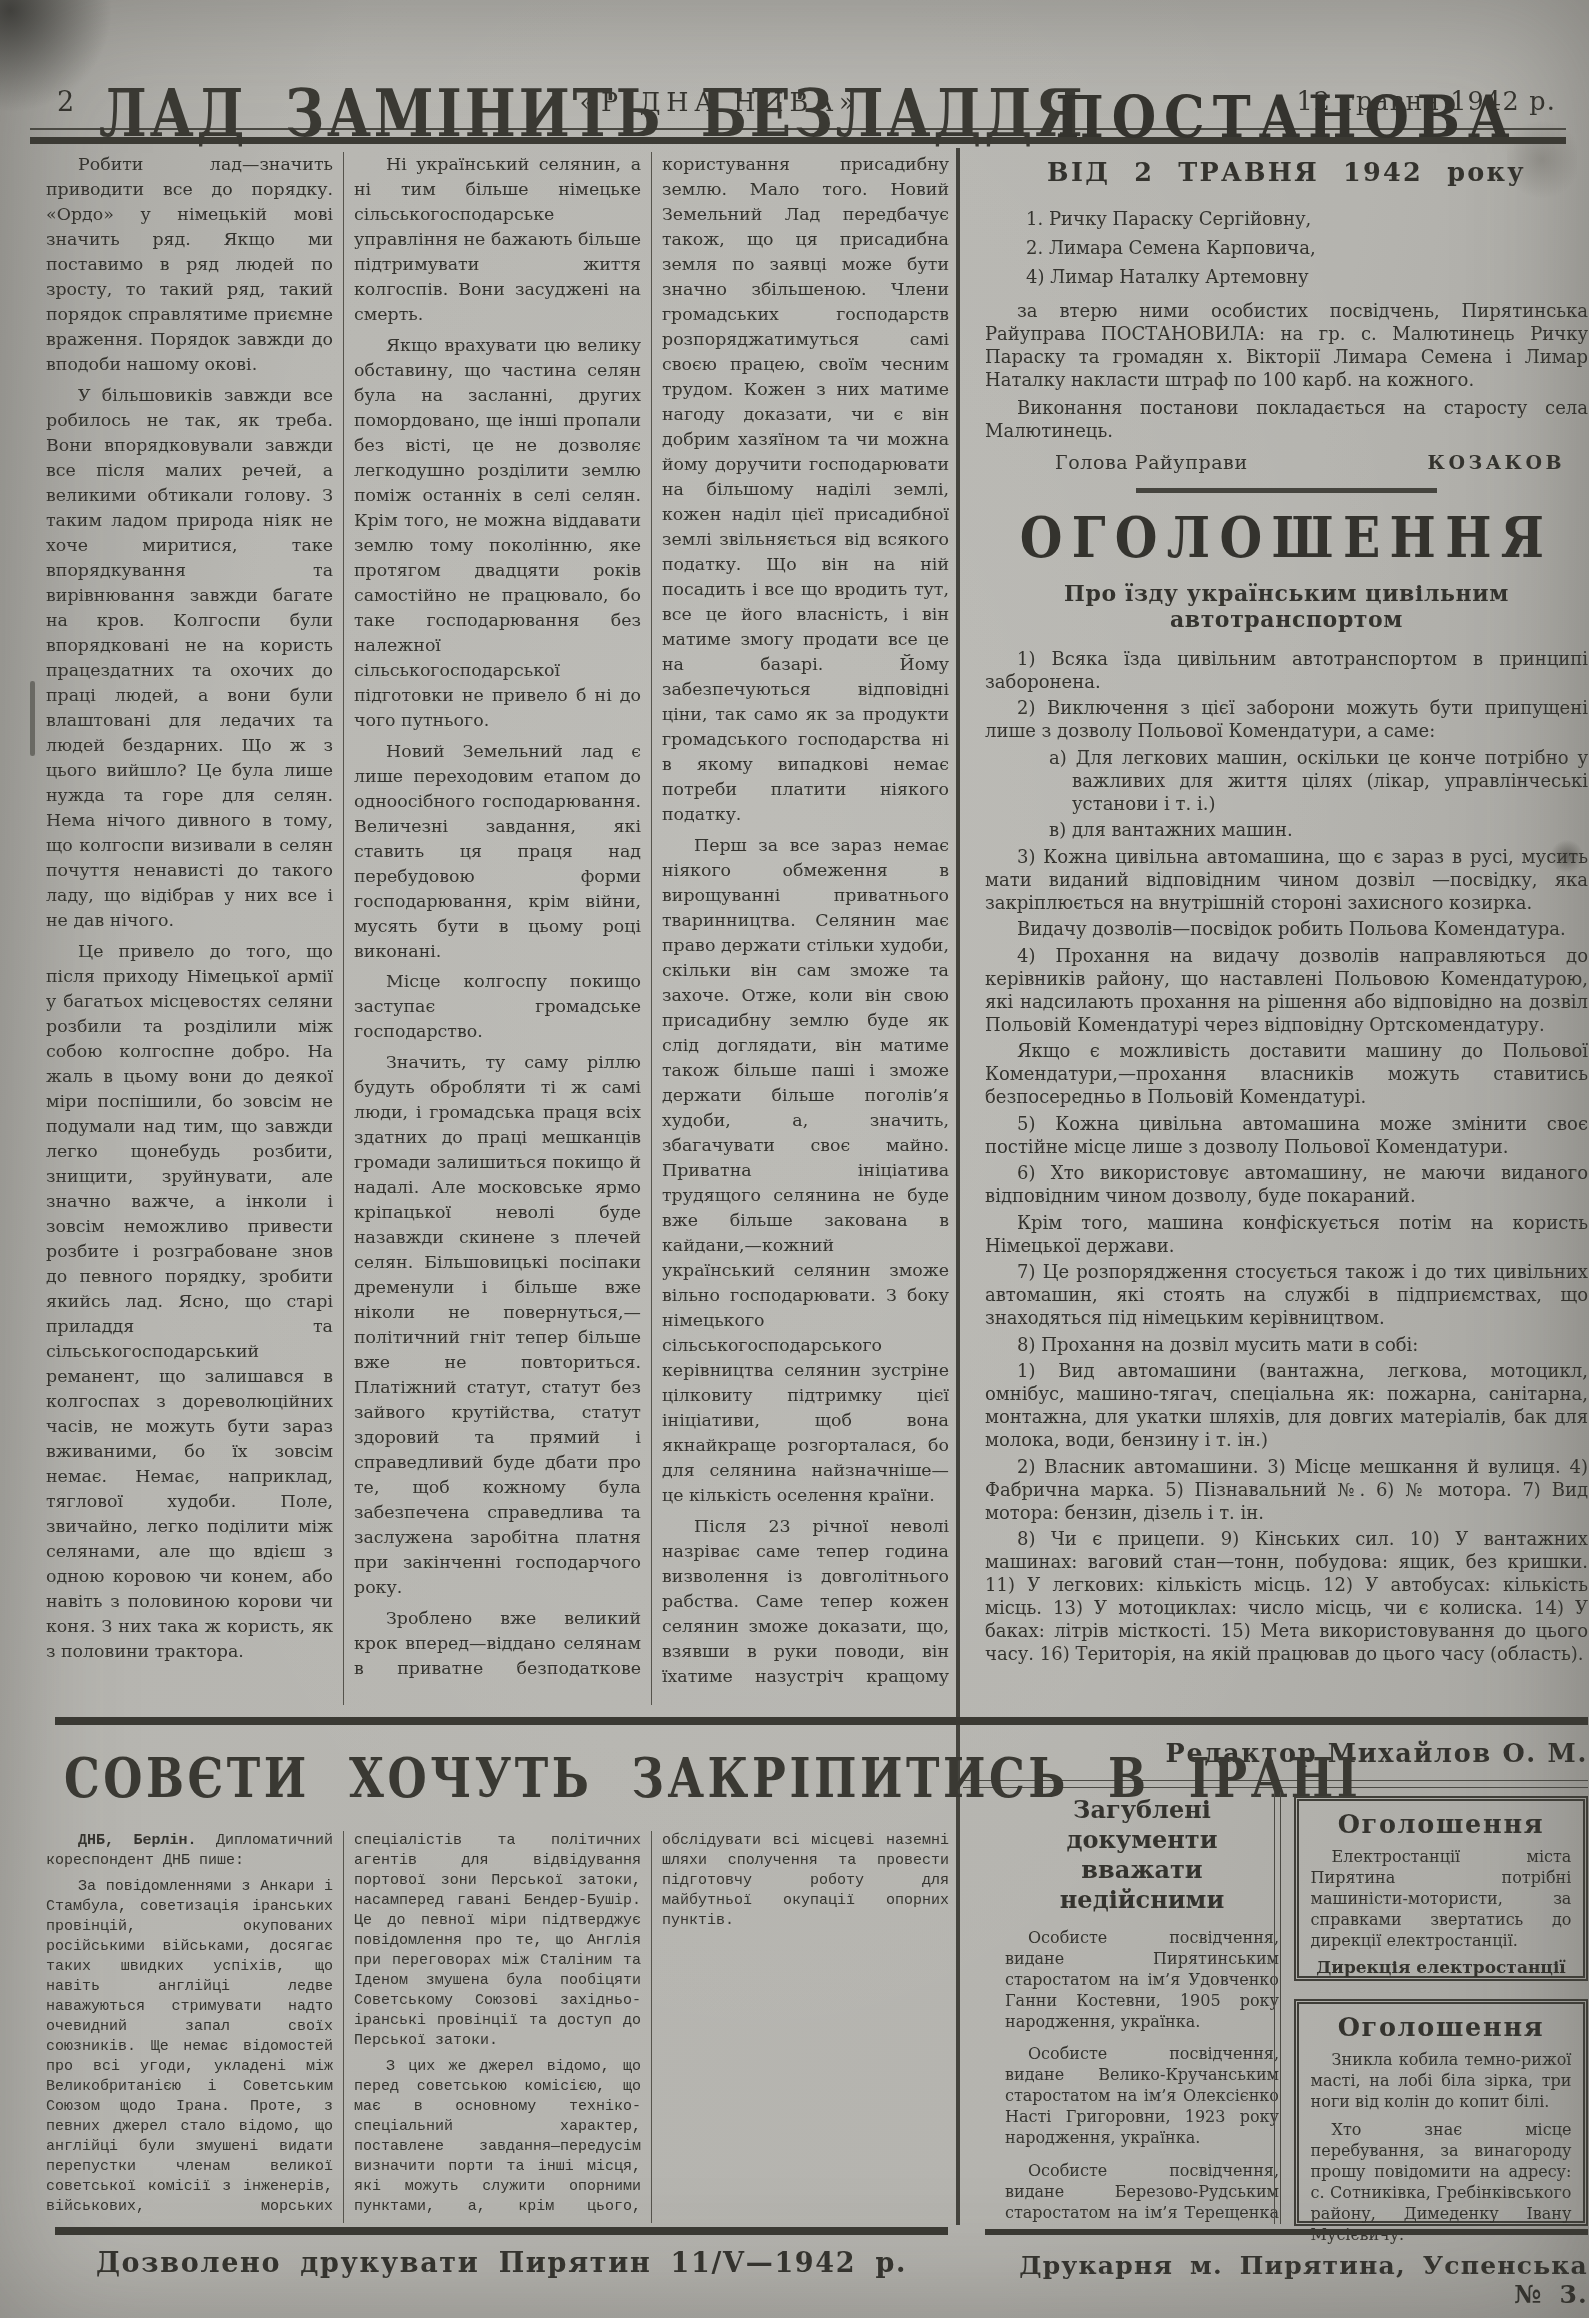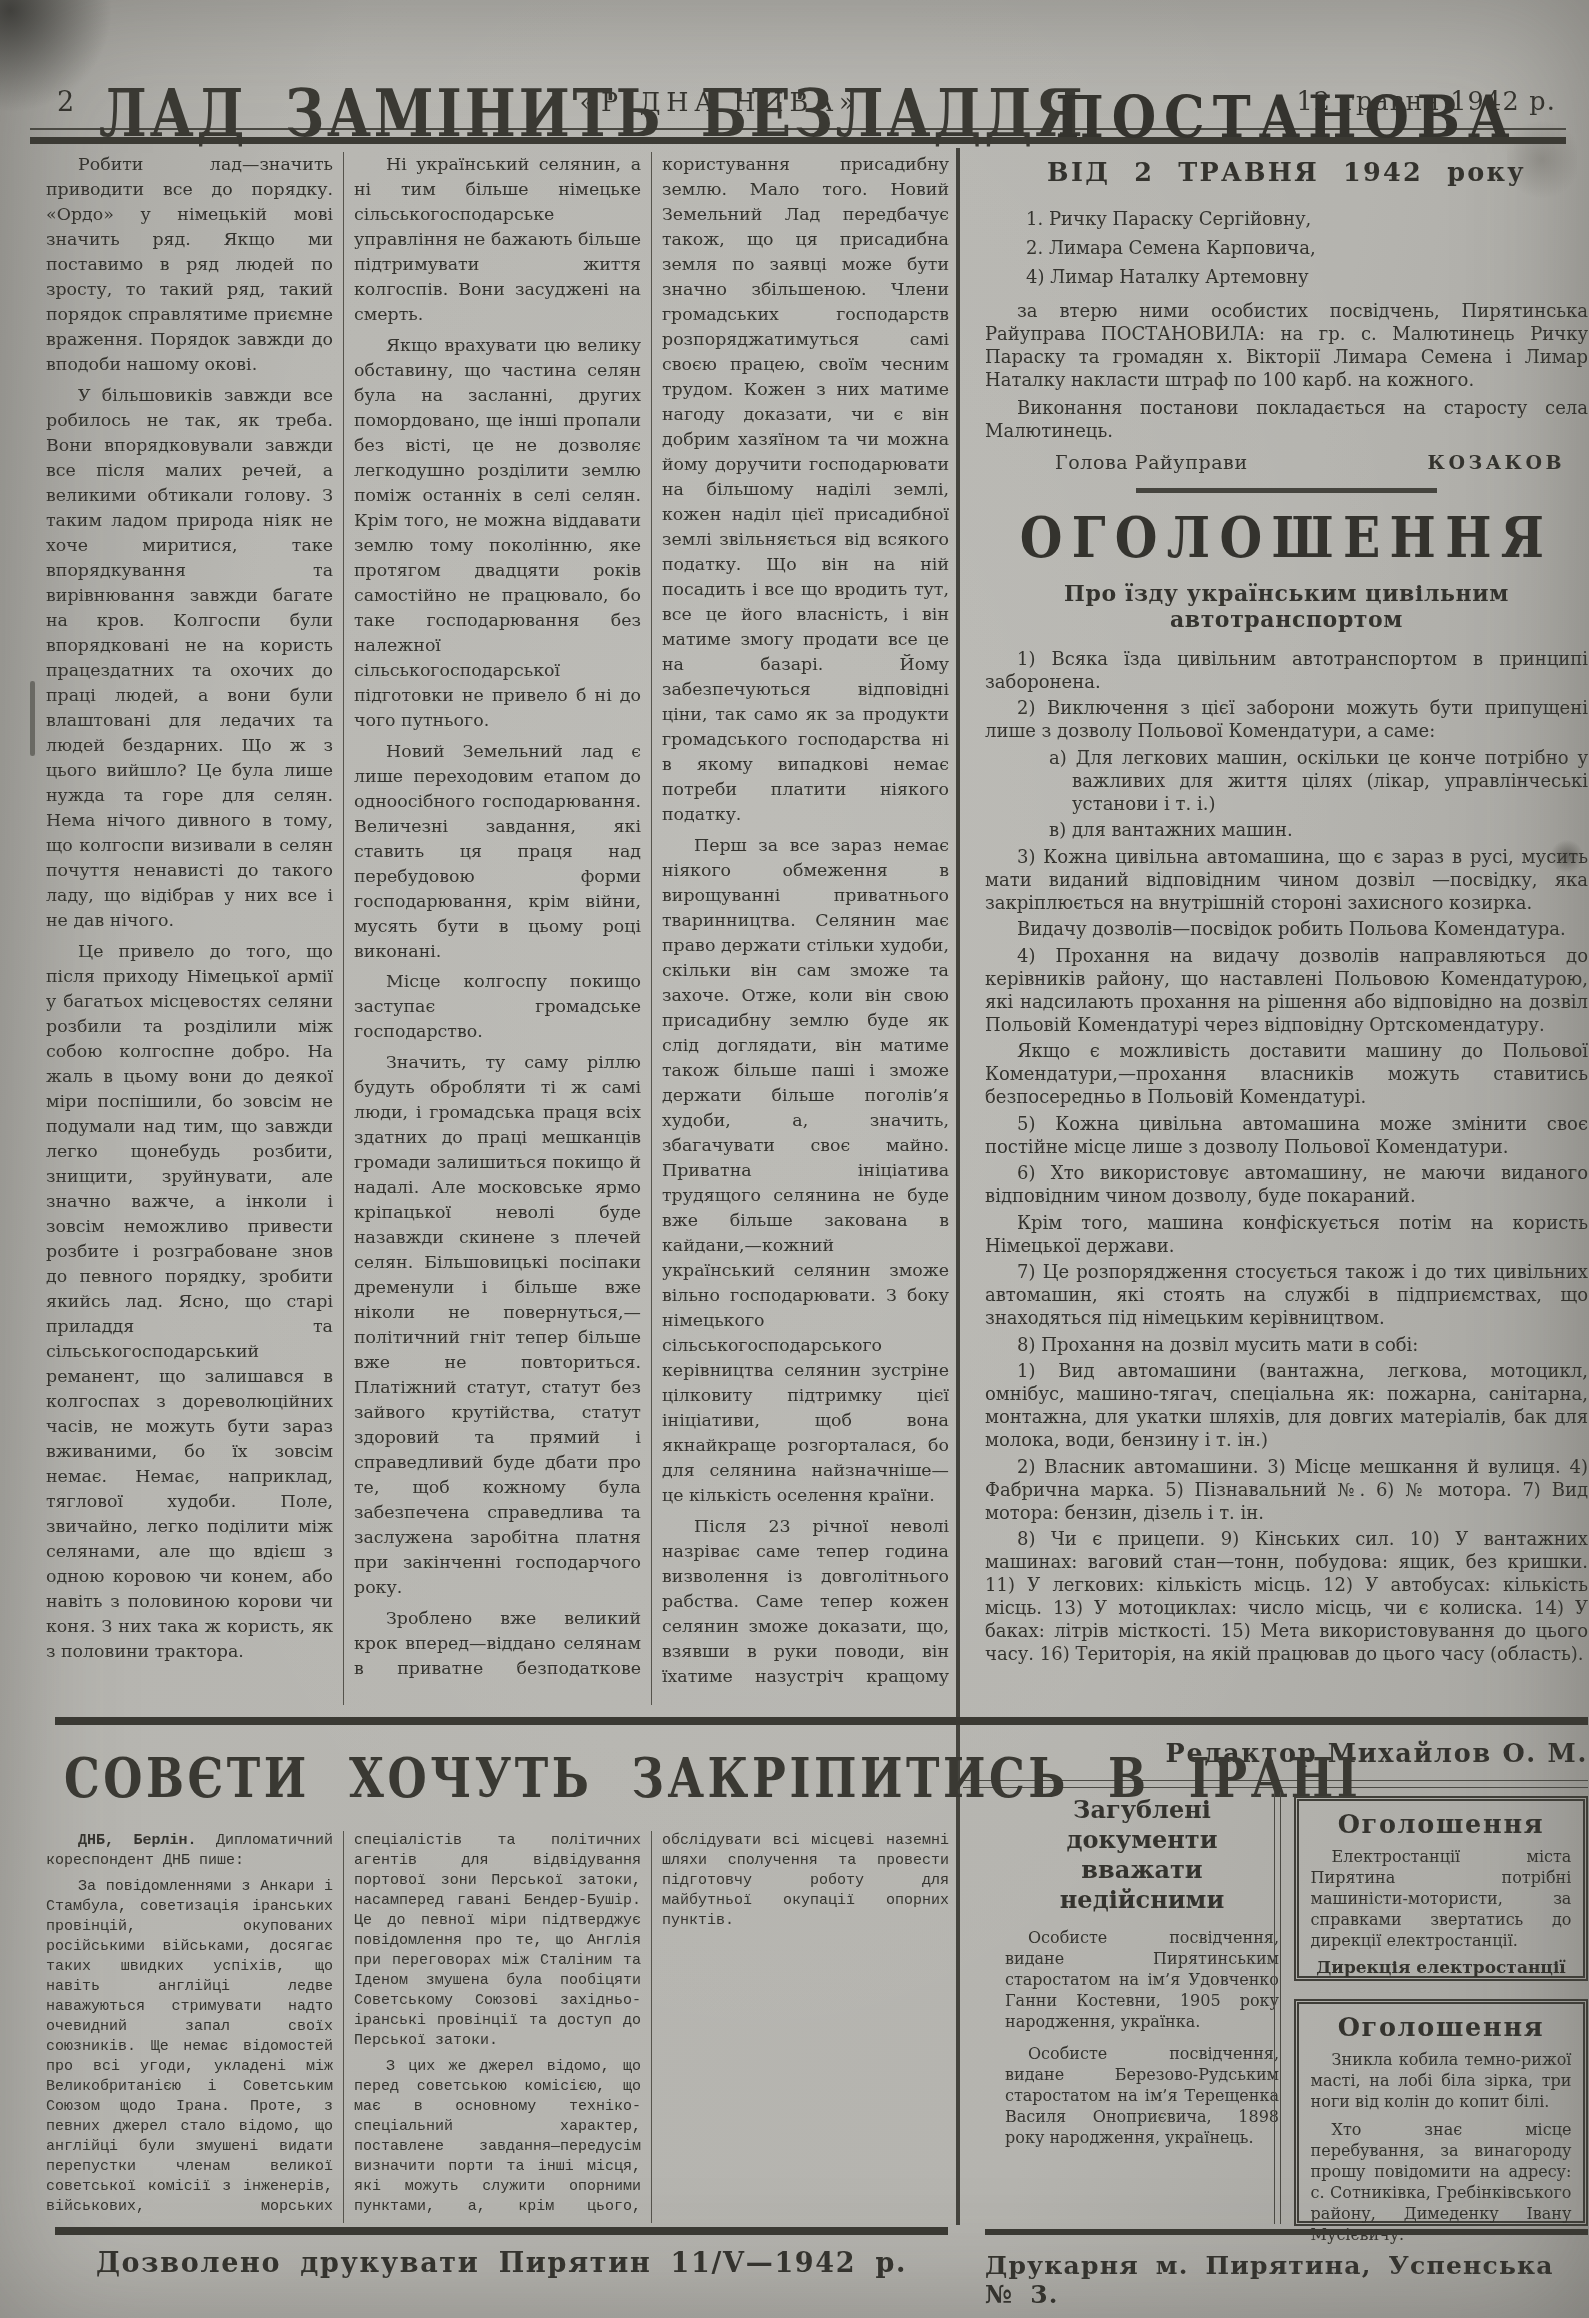--- a/index.html
+++ b/index.html
@@ -87,21 +87,21 @@
   .adbox2{top:1999px;height:227px;}
   .adbox h4{margin:0;text-align:center;font-size:25.5px;font-weight:bold;letter-spacing:1.7px;}
   .adbox p{font-size:16px;line-height:21px;text-align:justify;text-indent:21px;margin:7px 0 0 0;}
   .ad-sig{text-align:center;font-weight:bold;font-size:17px;margin-top:5.8px;}
 
   
   .footer-rule-left{top:2227px;left:55px;width:893px;}
   .footer-rule-right{top:2229px;left:985px;width:603px;height:6.4px;}
   .footer-permission{position:absolute;top:2247px;left:55px;width:893px;text-align:center;
     font-size:27px;font-weight:bold;letter-spacing:1.7px;word-spacing:8px;}
-  .footer-printery{position:absolute;top:2251px;left:985px;width:603px;text-align:left;
+  .footer-printery{position:absolute;top:2251px;left:985px;width:603px;text-align:right;
     font-size:25px;font-weight:bold;letter-spacing:1.2px;word-spacing:7px;}
 </style>
 </head>
 <body>
 
 <div class="page">
 
   <div class="artifact corner-shadow"></div>
   <div class="artifact edge-mark"></div>
   <div class="artifact tear-mark"></div>
@@ -180,20 +180,21 @@
   <div class="headline-xl iran-headline">СОВЄТИ ХОЧУТЬ ЗАКРІПИТИСЬ В ІРАНІ</div>
   <div class="cols iran-cols">
     <p><b>ДНБ, Берлін.</b><span> Дипломатичний кореспондент ДНБ пише:</span></p>
     <p>За повідомленнями з Анкари і Стамбула, советизація іранських провінцій, окупованих російськими військами, досягає таких швидких успіхів, що навіть англійці ледве наважуються стримувати надто очевидний запал своїх союзників. Ще немає відомостей про всі угоди, укладені між Великобританією і Советським Союзом щодо Ірана. Проте, з певних джерел стало відомо, що англійці були змушені видати перепустки членам великої советської комісії з інженерів, військових, морських спеціалістів та політичних агентів для відвідування портової зони Перської затоки, насамперед гавані Бендер-Бушір. Це до певної міри підтверджує повідомлення про те, що Англія при переговорах між Сталіним та Іденом змушена була пообіцяти Советському Союзові західньо-іранські провінції та доступ до Перської затоки.</p>
     <p>З цих же джерел відомо, що перед советською комісією, що має в основному техніко-спеціальний характер, поставлене завдання—передусім визначити порти та інші місця, які можуть служити опорними пунктами, а, крім цього, обслідувати всі місцеві наземні шляхи сполучення та провести підготовчу роботу для майбутньої окупації опорних пунктів.</p>
   </div>
 
   <div class="lostdocs">
     <h3>Загублені документи вважати недійсними</h3>
     <p>Особисте посвідчення, видане Пирятинським старостатом на ім’я Удовченко Ганни Костевни, 1905 року народження, українка.</p>
+    <p>Особисте посвідчення, видане Велико-Кручанським старостатом на ім’я Олексієнко Насті Григоровни, 1923 року народження, українка.</p>
     <p>Особисте посвідчення, видане Березово-Рудським старостатом на ім’я Терещенка Василя Оноприєвича, 1898 року народження, українець.</p>
 
   </div>
   <div class="vdouble"></div>
 
   <div class="adbox adbox1">
     <h4>Оголошення</h4>
     <p>Електростанції міста Пирятина потрібні машиністи-мотористи, за справками звертатись до дирекції електростанції.</p>
     <div class="ad-sig">Дирекція електростанції</div>
   </div>

